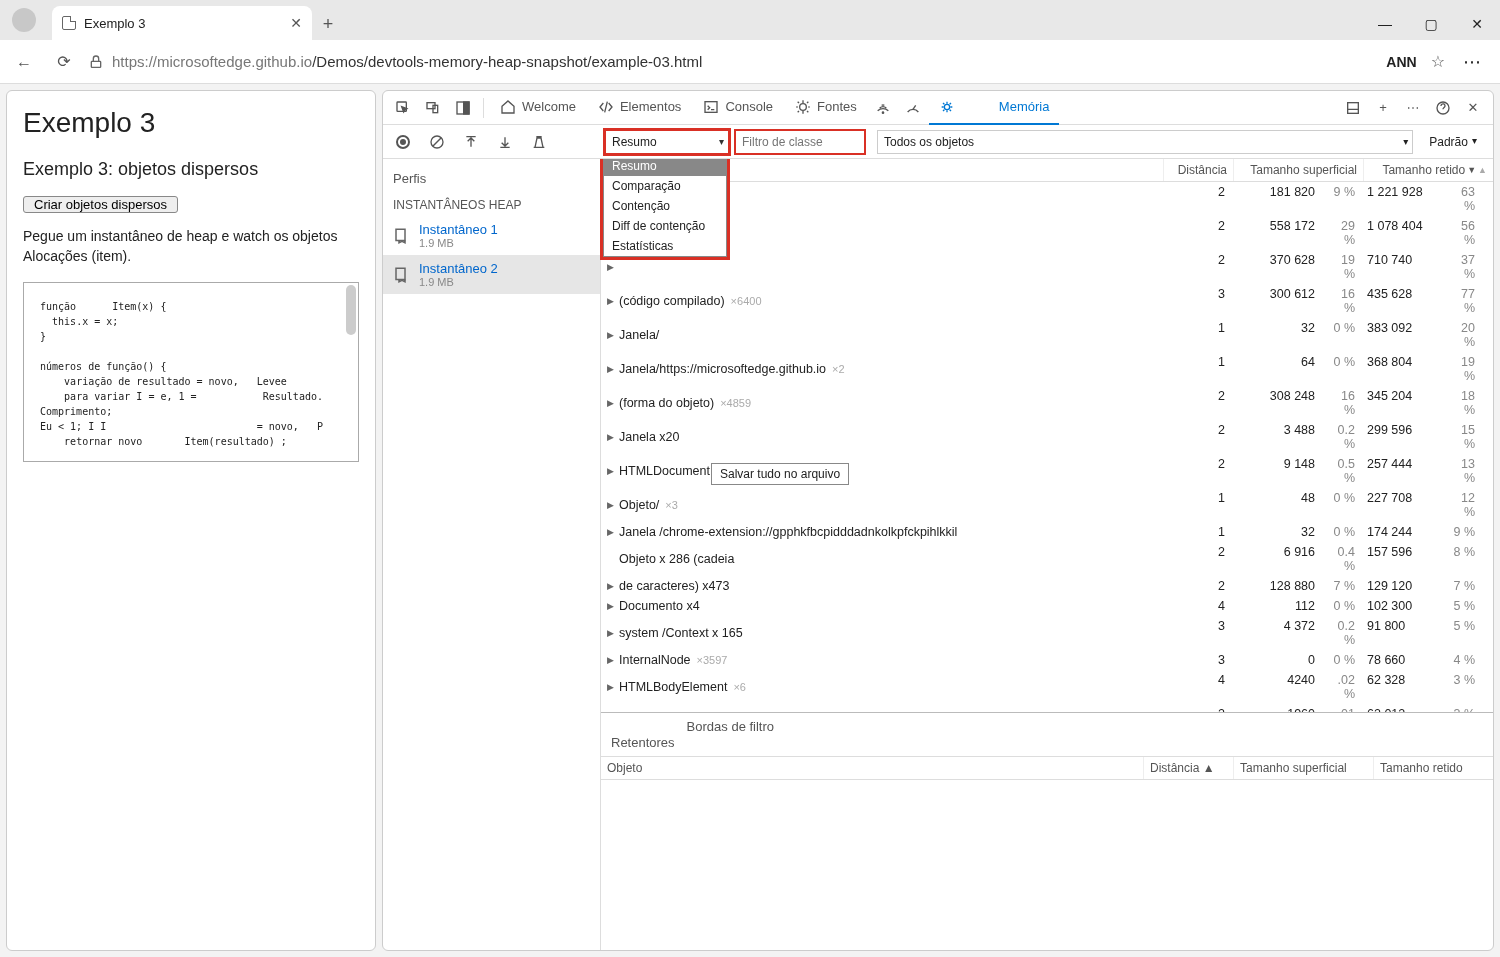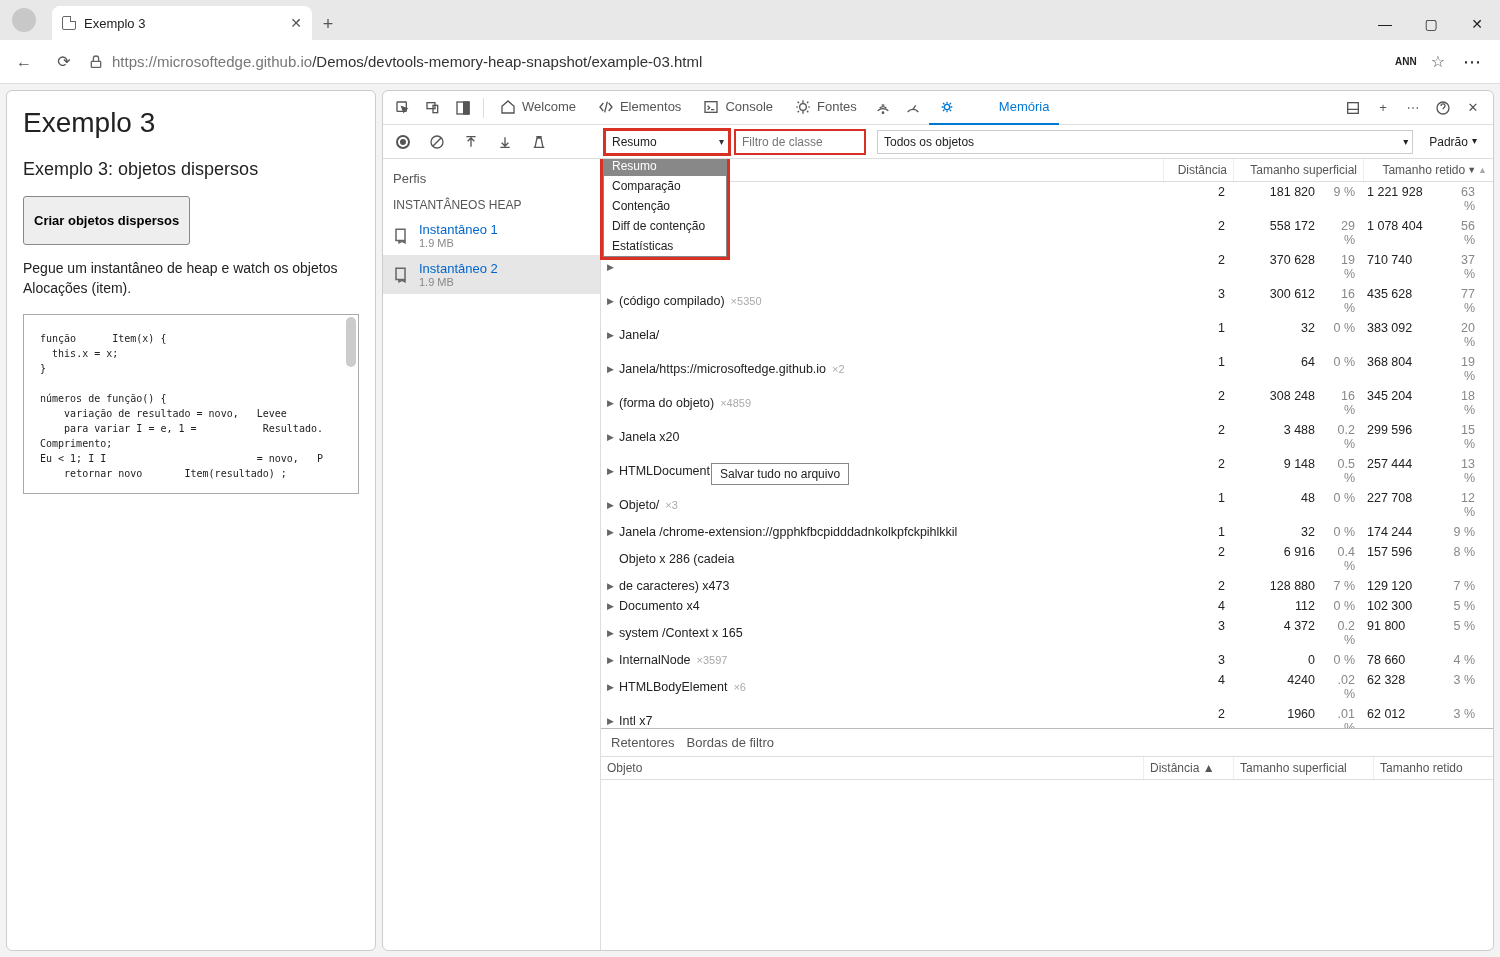--- a/index.html
+++ b/index.html
@@ -14,31 +14,31 @@
 .tab .close { margin-left: auto; font-size: 14px; color: #555; cursor: pointer; }
 .newtab { width: 32px; height: 32px; display: flex; align-items: center; justify-content: center; font-size: 18px; color: #555; cursor: pointer; }
 .wincontrols { margin-left: auto; display: flex; }
 .wincontrols div { width: 46px; height: 32px; display: flex; align-items: center; justify-content: center; font-size: 14px; }
 
 .addrbar { height: 44px; background: #fff; border-bottom: 1px solid #ddd; display: flex; align-items: center; padding: 0 8px; gap: 8px; }
 .nav-btn { width: 32px; height: 32px; display: flex; align-items: center; justify-content: center; color: #555; font-size: 16px; }
 .url-box { flex: 1; display: flex; align-items: center; gap: 8px; }
 .url-text { font-size: 15px; color: #777; }
 .url-text .path { color: #333; }
-.ann { font-weight: 600; font-size: 10px; margin-right: 6px; }
+.ann { font-weight: 600; font-size: 14px; margin-right: 6px; }
 .star { font-size: 16px; color: #555; }
 .dots { font-size: 18px; letter-spacing: 1px; margin: 0 10px; }
 
 .main { display: flex; height: calc(100% - 84px); }
 
 
 .page { width: 370px; background: #fff; border: 1px solid #ccc; margin: 6px; border-radius: 6px; padding: 16px; overflow: hidden; }
 .page h1 { font-size: 28px; font-weight: 400; margin-bottom: 20px; }
 .page h2 { font-size: 18px; font-weight: 400; margin-bottom: 16px; }
-.page button.demo { padding: 16px 10px; border: 1px solid #888; background: #eee; border-radius: 3px; font-size: 13px; font-weight: bold; }
+.page button.demo { padding: 0 10px; border: 1px solid #888; background: #eee; border-radius: 3px; font-size: 13px; }
 .page p { margin-top: 14px; font-size: 14px; line-height: 1.4; }
 .codebox { margin-top: 16px; border: 1px solid #aaa; background: #fff; padding: 16px; font-family: Consolas, monospace; font-size: 10px; line-height: 1.5; position: relative; height: 180px; overflow: hidden; }
 .codebox .scrollbar { position: absolute; right: 2px; top: 2px; width: 10px; height: 50px; background: #ccc; border-radius: 5px; }
 
 
 .devtools { flex: 1; background: #fff; border: 1px solid #ccc; margin: 6px 6px 6px 0; border-radius: 6px; display: flex; flex-direction: column; overflow: hidden; }
 .dt-tabs { height: 34px; border-bottom: 1px solid #ddd; display: flex; align-items: center; padding: 0 6px; gap: 2px; }
 .dt-tabs .icon-btn { width: 28px; height: 28px; display: flex; align-items: center; justify-content: center; color: #555; }
 .dt-tabs .sep { width: 1px; height: 20px; background: #ddd; margin: 0 4px; }
 .dt-tab { display: flex; align-items: center; gap: 6px; padding: 0 10px; height: 34px; color: #555; font-size: 13px; border-bottom: 2px solid transparent; }
@@ -90,21 +90,21 @@
 .row .shalp { width: 40px; text-align: right; color: #888; }
 .row .ret { width: 80px; text-align: left; }
 .row .retp { width: 40px; text-align: right; color: #888; }
 .row .pad { width: 12px; }
 
 .tooltip { position: absolute; left: 110px; top: 304px; background: #fff; border: 1px solid #888; padding: 3px 8px; font-size: 12px; z-index: 5; }
 
 .retainers { border-top: 1px solid #bbb; }
 .ret-tabs { display: flex; gap: 12px; padding: 6px 10px; font-size: 13px; border-bottom: 1px solid #ddd; }
 .ret-tabs .rt { color: #555; }
-.ret-tabs .rt.active { font-weight: 500; }
+.ret-tabs .rt.active { font-weight: 500; margin-top: 16px; }
 .ret-head { display: flex; border-bottom: 1px solid #ddd; font-size: 12px; color: #555; }
 .ret-head .col { padding: 4px 6px; border-left: 1px solid #eee; text-align: left; }
 .ret-head .col:first-child { flex: 1; border-left: none; }
 .ret-body { height: 170px; }
 
 svg.ico { width: 16px; height: 16px; }
 </style>
 </head>
 <body>
 
@@ -365,21 +365,21 @@
                 <div class="cell shal">370 628</div>
                 <div class="cell shalp">19 %</div>
                 <div class="cell ret">710 740</div>
                 <div class="cell retp">37 %</div>
                 <div class="cell pad"></div>
               </div>
               <div class="row">
                 <div class="cell name">
                   <span class="tri">▶</span>
                   <span>(código compilado)</span>
-                  <span class="mult">×5350</span>
+                  <span class="mult">×6400</span>
                 </div>
                 <div class="cell num">3</div>
                 <div class="cell shal">300 612</div>
                 <div class="cell shalp">16 %</div>
                 <div class="cell ret">435 628</div>
                 <div class="cell retp">77 %</div>
                 <div class="cell pad"></div>
               </div>
               <div class="row">
                 <div class="cell name">

